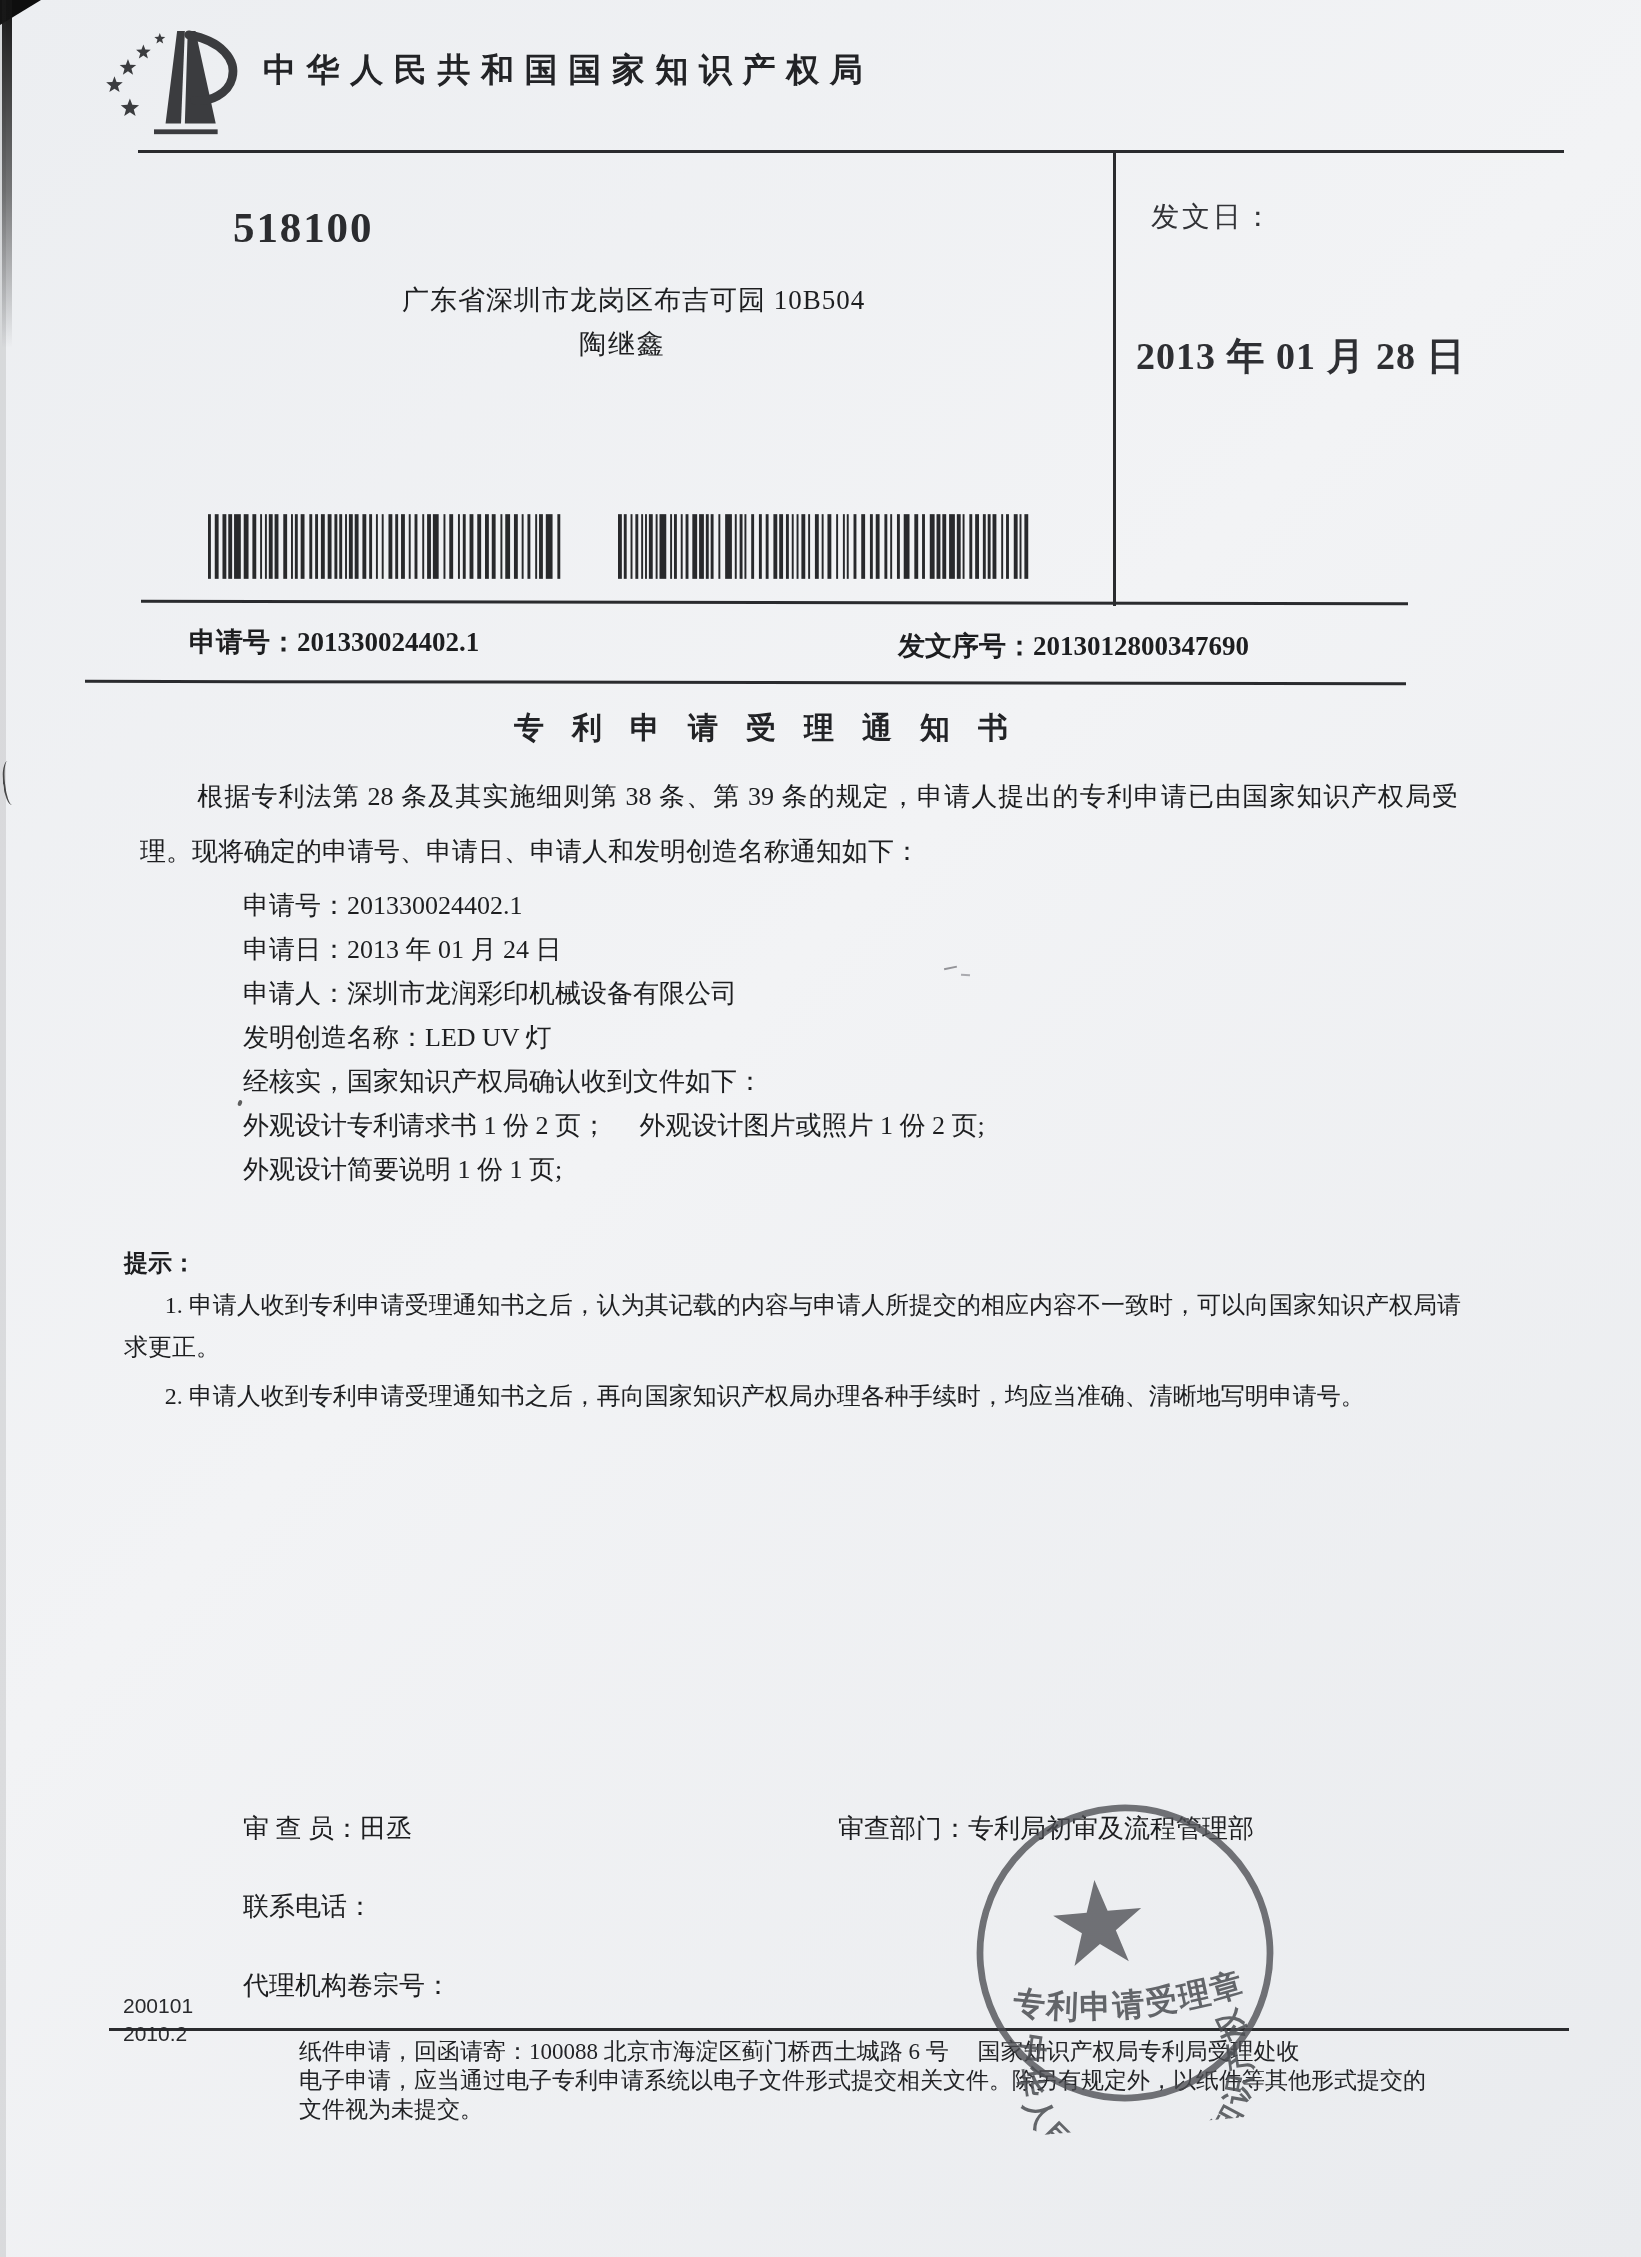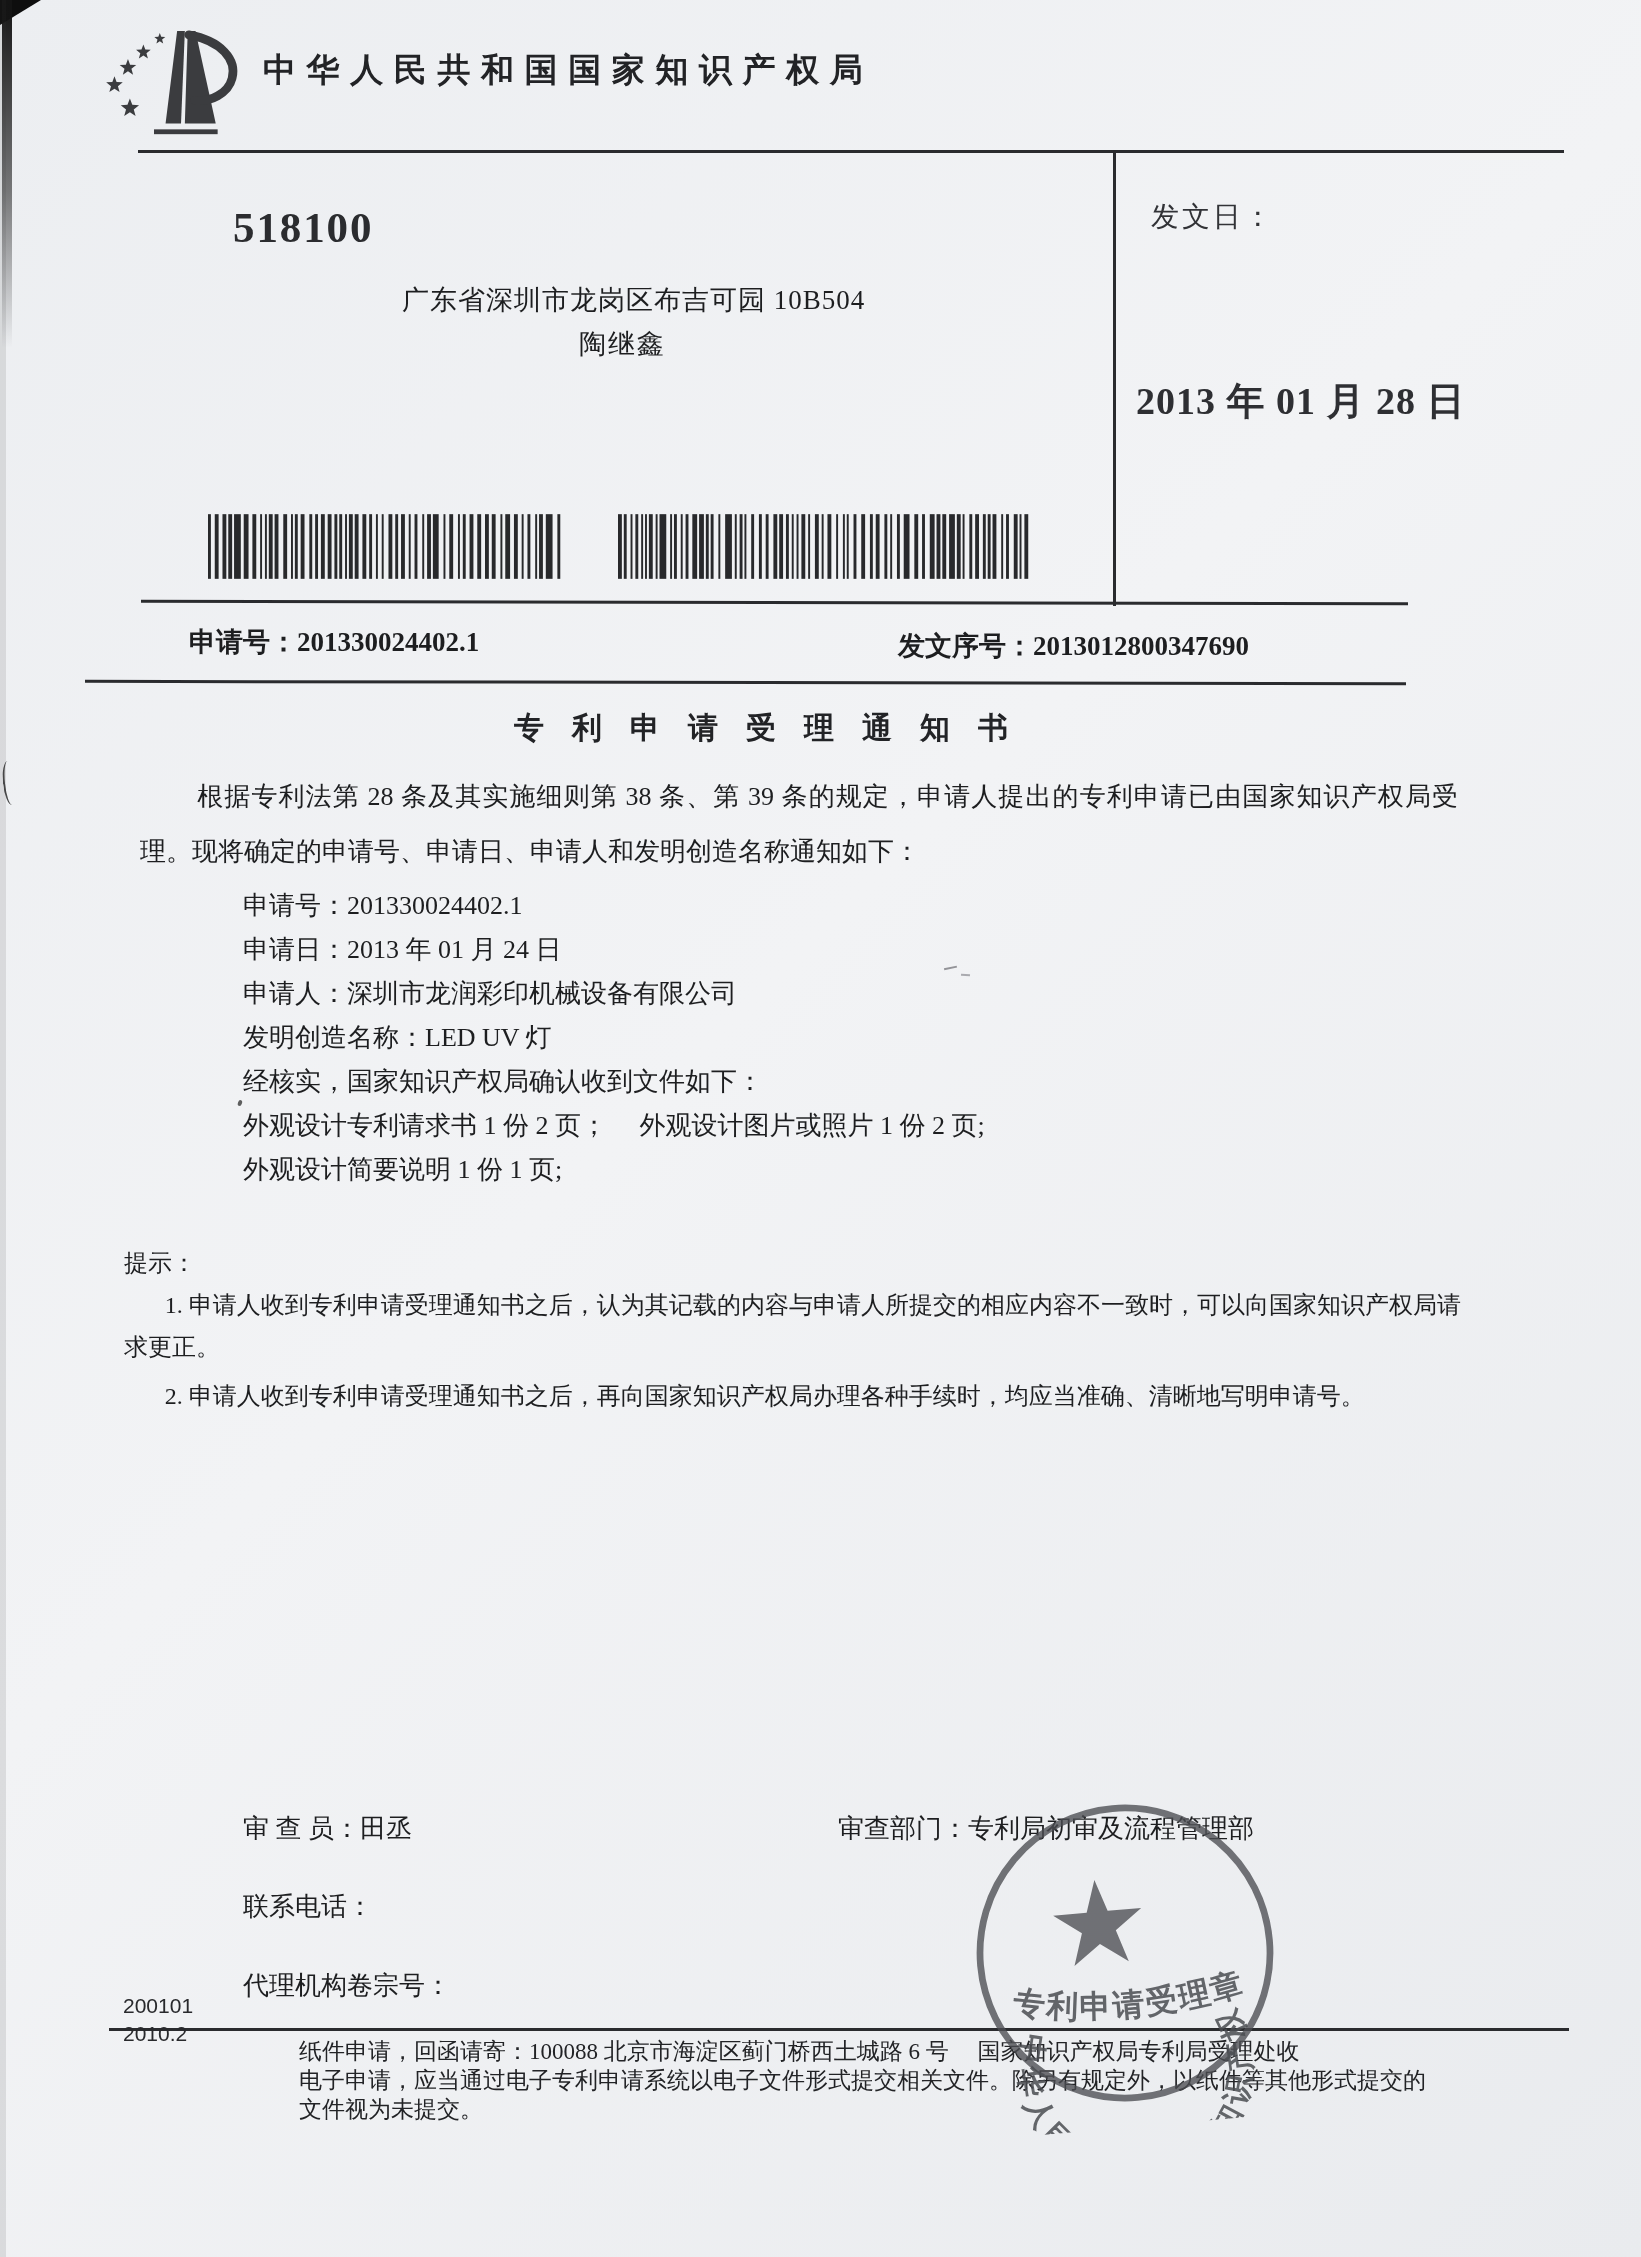--- a/index.html
+++ b/index.html
@@ -32,42 +32,42 @@
 
   
   .postal{position:absolute;left:233px;top:203px;font-size:43px;font-weight:700;letter-spacing:1.9px;color:#2b2c2f;}
   .addr{position:absolute;left:402px;top:282px;font-size:27px;letter-spacing:1px;}
   .addr-name{position:absolute;left:579px;top:326px;font-size:27px;letter-spacing:1.9px;}
 
   
   .vr-dispatch{left:1113px;top:152px;height:454px;}
   .dispatch-label{position:absolute;left:1151px;top:198px;font-size:28px;letter-spacing:2.9px;color:#323337;}
   .dispatch-date{position:absolute;left:1136px;top:331px;font-size:38px;font-weight:600;
-    letter-spacing:1px;color:#2e2f33;white-space:nowrap;margin-top:45px;}
+    letter-spacing:1px;color:#2e2f33;white-space:nowrap;}
 
   
   .barcode{position:absolute;top:514px;height:65px;}
   .bc1{left:208px;width:360px;}
   .bc2{left:618px;width:417px;}
 
   .rule-a{top:601px;left:141px;width:1267px;transform:rotate(.12deg);}
   .appno-row{position:absolute;top:624px;left:0;width:1641px;font-size:27px;font-weight:700;}
   .appno-left{position:absolute;left:189px;top:0;white-space:nowrap;}
   .appno-right{position:absolute;left:898px;top:3.9px;white-space:nowrap;text-align:right;}
   .rule-b{top:681px;left:85px;width:1321px;transform:rotate(.1deg);}
 
   
   .notice-title{position:absolute;left:514px;top:708px;margin:0;font-size:30px;font-weight:700;
     letter-spacing:28px;white-space:nowrap;color:#222326;}
   .intro{position:absolute;left:140px;top:769px;width:1318px;margin:0;
     font-size:26px;line-height:55px;text-indent:2.2em;text-align:justify;}
   .details{position:absolute;left:243px;top:884px;font-size:26px;line-height:44px;white-space:nowrap;}
 
   
-  .tips-label{position:absolute;left:124px;top:1247px;font-size:24px;font-weight:400;}
+  .tips-label{position:absolute;left:124px;top:1247px;font-size:24px;font-weight:700;}
   .tips{position:absolute;left:124px;top:1284px;width:1337px;font-size:24px;line-height:42px;}
   .tips p{margin:0 0 6.8px 0;text-indent:1.7em;text-align:justify;}
 
   
   .signoff-item{position:absolute;font-size:26px;white-space:nowrap;}
   .examiner{left:243px;top:1811px;}
   .phone{left:243px;top:1889px;}
   .agency-file{left:243px;top:1968px;}
   .department{left:838px;top:1811px;text-align:right;}
 

